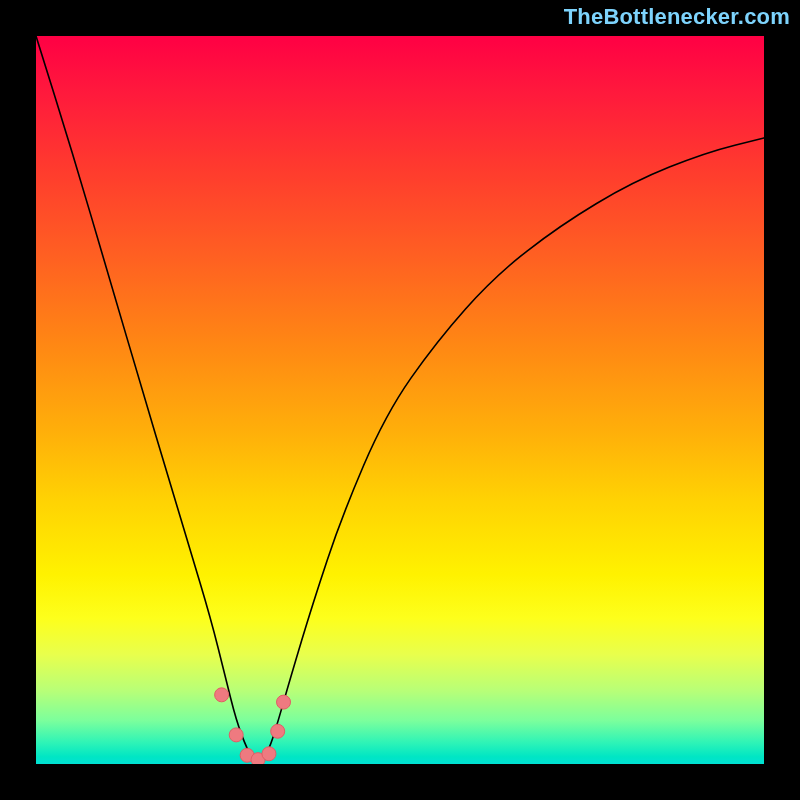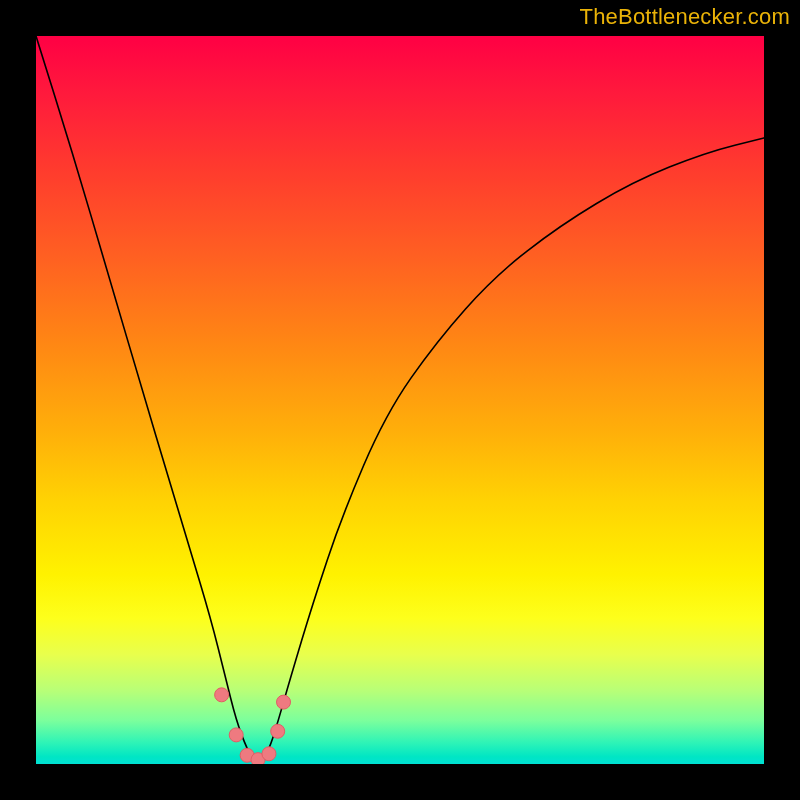--- a/index.html
+++ b/index.html
@@ -14,24 +14,25 @@
   .frame {
     position: relative;
     width: 800px;
     height: 800px;
     background: #000;
   }
   .watermark {
     position: absolute;
     top: 4px;
     right: 10px;
-    color: #eab308;
+    color: #7dd3fc;
     font-size: 22px;
     letter-spacing: 0.2px;
     z-index: 4;
+    font-weight: bold;
   }
   .plot {
     position: absolute;
     left: 36px;
     top: 36px;
     width: 728px;
     height: 728px;
   }
   .gradient {
     position: absolute;

